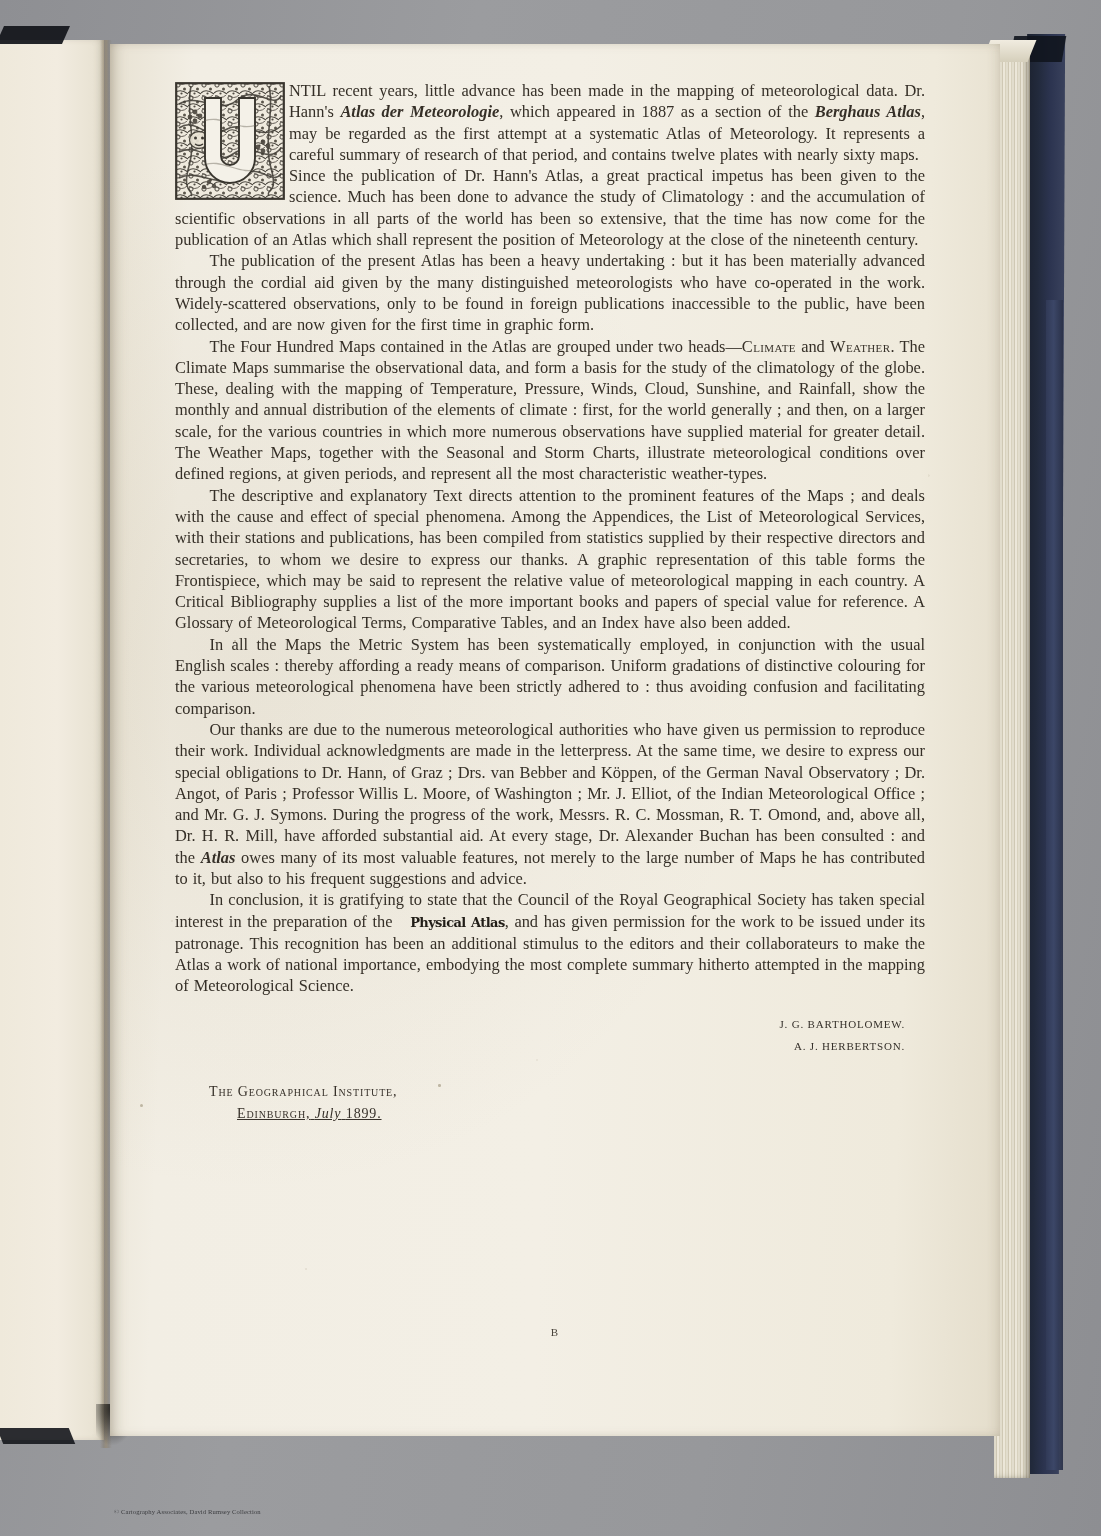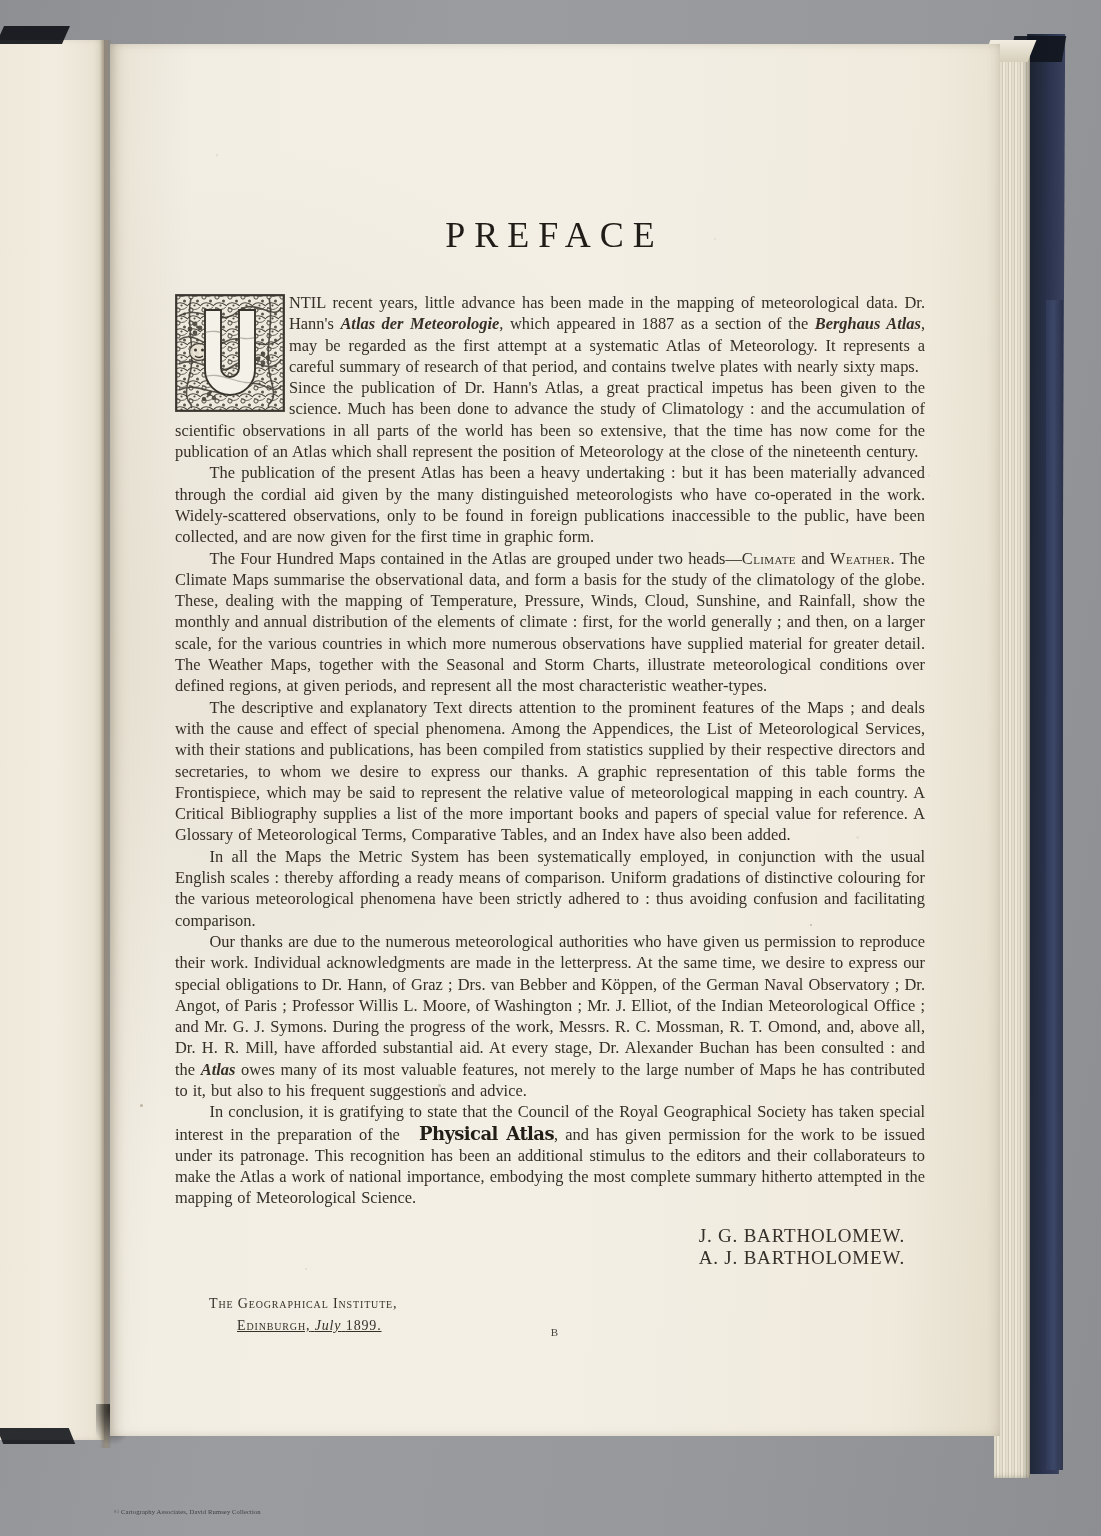--- a/index.html
+++ b/index.html
@@ -211,32 +211,32 @@
   .opening p { text-indent: 0; }
 
   i, .ital { font-style: italic; font-weight: bold; }
   .smallcaps {
     font-variant: small-caps;
     letter-spacing: .4px;
   }
   .fraktur {
     font-family: "DejaVu Serif", serif;
     font-weight: 700;
-    font-size: 18px;
+    font-size: 13px;
     letter-spacing: -.6px;
     color: #211d17;
     margin-left: 12px;
   }
 
   
   .signatures {
     margin-top: 16px;
     text-align: right;
     padding-right: 20px;
-    font-size: 19px;
+    font-size: 11px;
     letter-spacing: .8px;
     color: #35302a;
     line-height: 22px;
   }
   .signatures div { white-space: nowrap; }
 
   
   .imprint {
     margin-top: 24px;
     font-size: 14px;
@@ -305,21 +305,20 @@
     <div class="speckle"></div>
 
     <div class="fleck" style="left:124px; top:596px; width:2px; height:2px;"></div>
     <div class="fleck" style="left:612px; top:404px; width:2px; height:2px;"></div>
     <div class="fleck" style="left:328px; top:1040px; width:2.5px; height:2.5px;"></div>
     <div class="fleck" style="left:700px; top:880px; width:2px; height:2px;"></div>
     <div class="fleck" style="left:30px;  top:1060px; width:3px; height:3px;"></div>
 
     <div class="content">
 
-      <h1 class="page-title">PREFACE</h1>
 
       <div class="body-text">
 
         <div class="opening">
           <div class="initial">
             <svg viewBox="0 0 110 118" width="110" height="118" aria-hidden="true">
               <defs>
                 <pattern id="vine" width="13" height="13" patternUnits="userSpaceOnUse">
                   <rect width="13" height="13" fill="#efeade"></rect>
                   <circle cx="3" cy="3" r="2.1" fill="none" stroke="#4a463e" stroke-width="1"></circle>
@@ -389,21 +388,21 @@
 
         <p>In all the Maps the Metric System has been systematically employed, in conjunction with the usual English scales : thereby affording a ready means of comparison.  Uniform gradations of distinctive colouring for the various meteorological phenomena have been strictly adhered to : thus avoiding confusion and facilitating comparison.</p>
 
         <p><span>Our thanks are due to the numerous meteorological authorities who have given us permission to reproduce their work.  Individual acknowledgments are made in the letterpress.  At the same time, we desire to express our special obligations to Dr. Hann, of Graz ; Drs. van Bebber and Köppen, of the German Naval Observatory ; Dr. Angot, of Paris ; Professor Willis L. Moore, of Washington ; Mr. J. Elliot, of the Indian Meteorological Office ; and Mr. G. J. Symons.  During the progress of the work, Messrs. R. C. Mossman, R. T. Omond, and, above all, Dr. H. R. Mill, have afforded substantial aid.  At every stage, Dr. Alexander Buchan has been consulted : and the </span><i>Atlas</i><span> owes many of its most valuable features, not merely to the large number of Maps he has contributed to it, but also to his frequent suggestions and advice.</span></p>
 
         <p><span>In conclusion, it is gratifying to state that the Council of the Royal Geographical Society has taken special interest in the preparation of the </span><span class="fraktur">Physical Atlas</span><span>, and has given permission for the work to be issued under its patronage.  This recognition has been an additional stimulus to the editors and their collaborateurs to make the Atlas a work of national importance, embodying the most complete summary hitherto attempted in the mapping of Meteorological Science.</span></p>
       </div>
 
       <div class="signatures">
         <div>J. G. BARTHOLOMEW.</div>
-        <div>A. J. BARTHOLOMEW.</div>
+        <div>A. J. HERBERTSON.</div>
       </div>
 
       <div class="imprint">
         <div class="line1">The Geographical Institute,</div>
         <div class="line2"><span>Edinburgh,</span> <span class="date-italic">July</span> <span class="year">1899.</span></div>
       </div>
     </div>
 
     <div class="sig-mark">B</div>
   </div>

